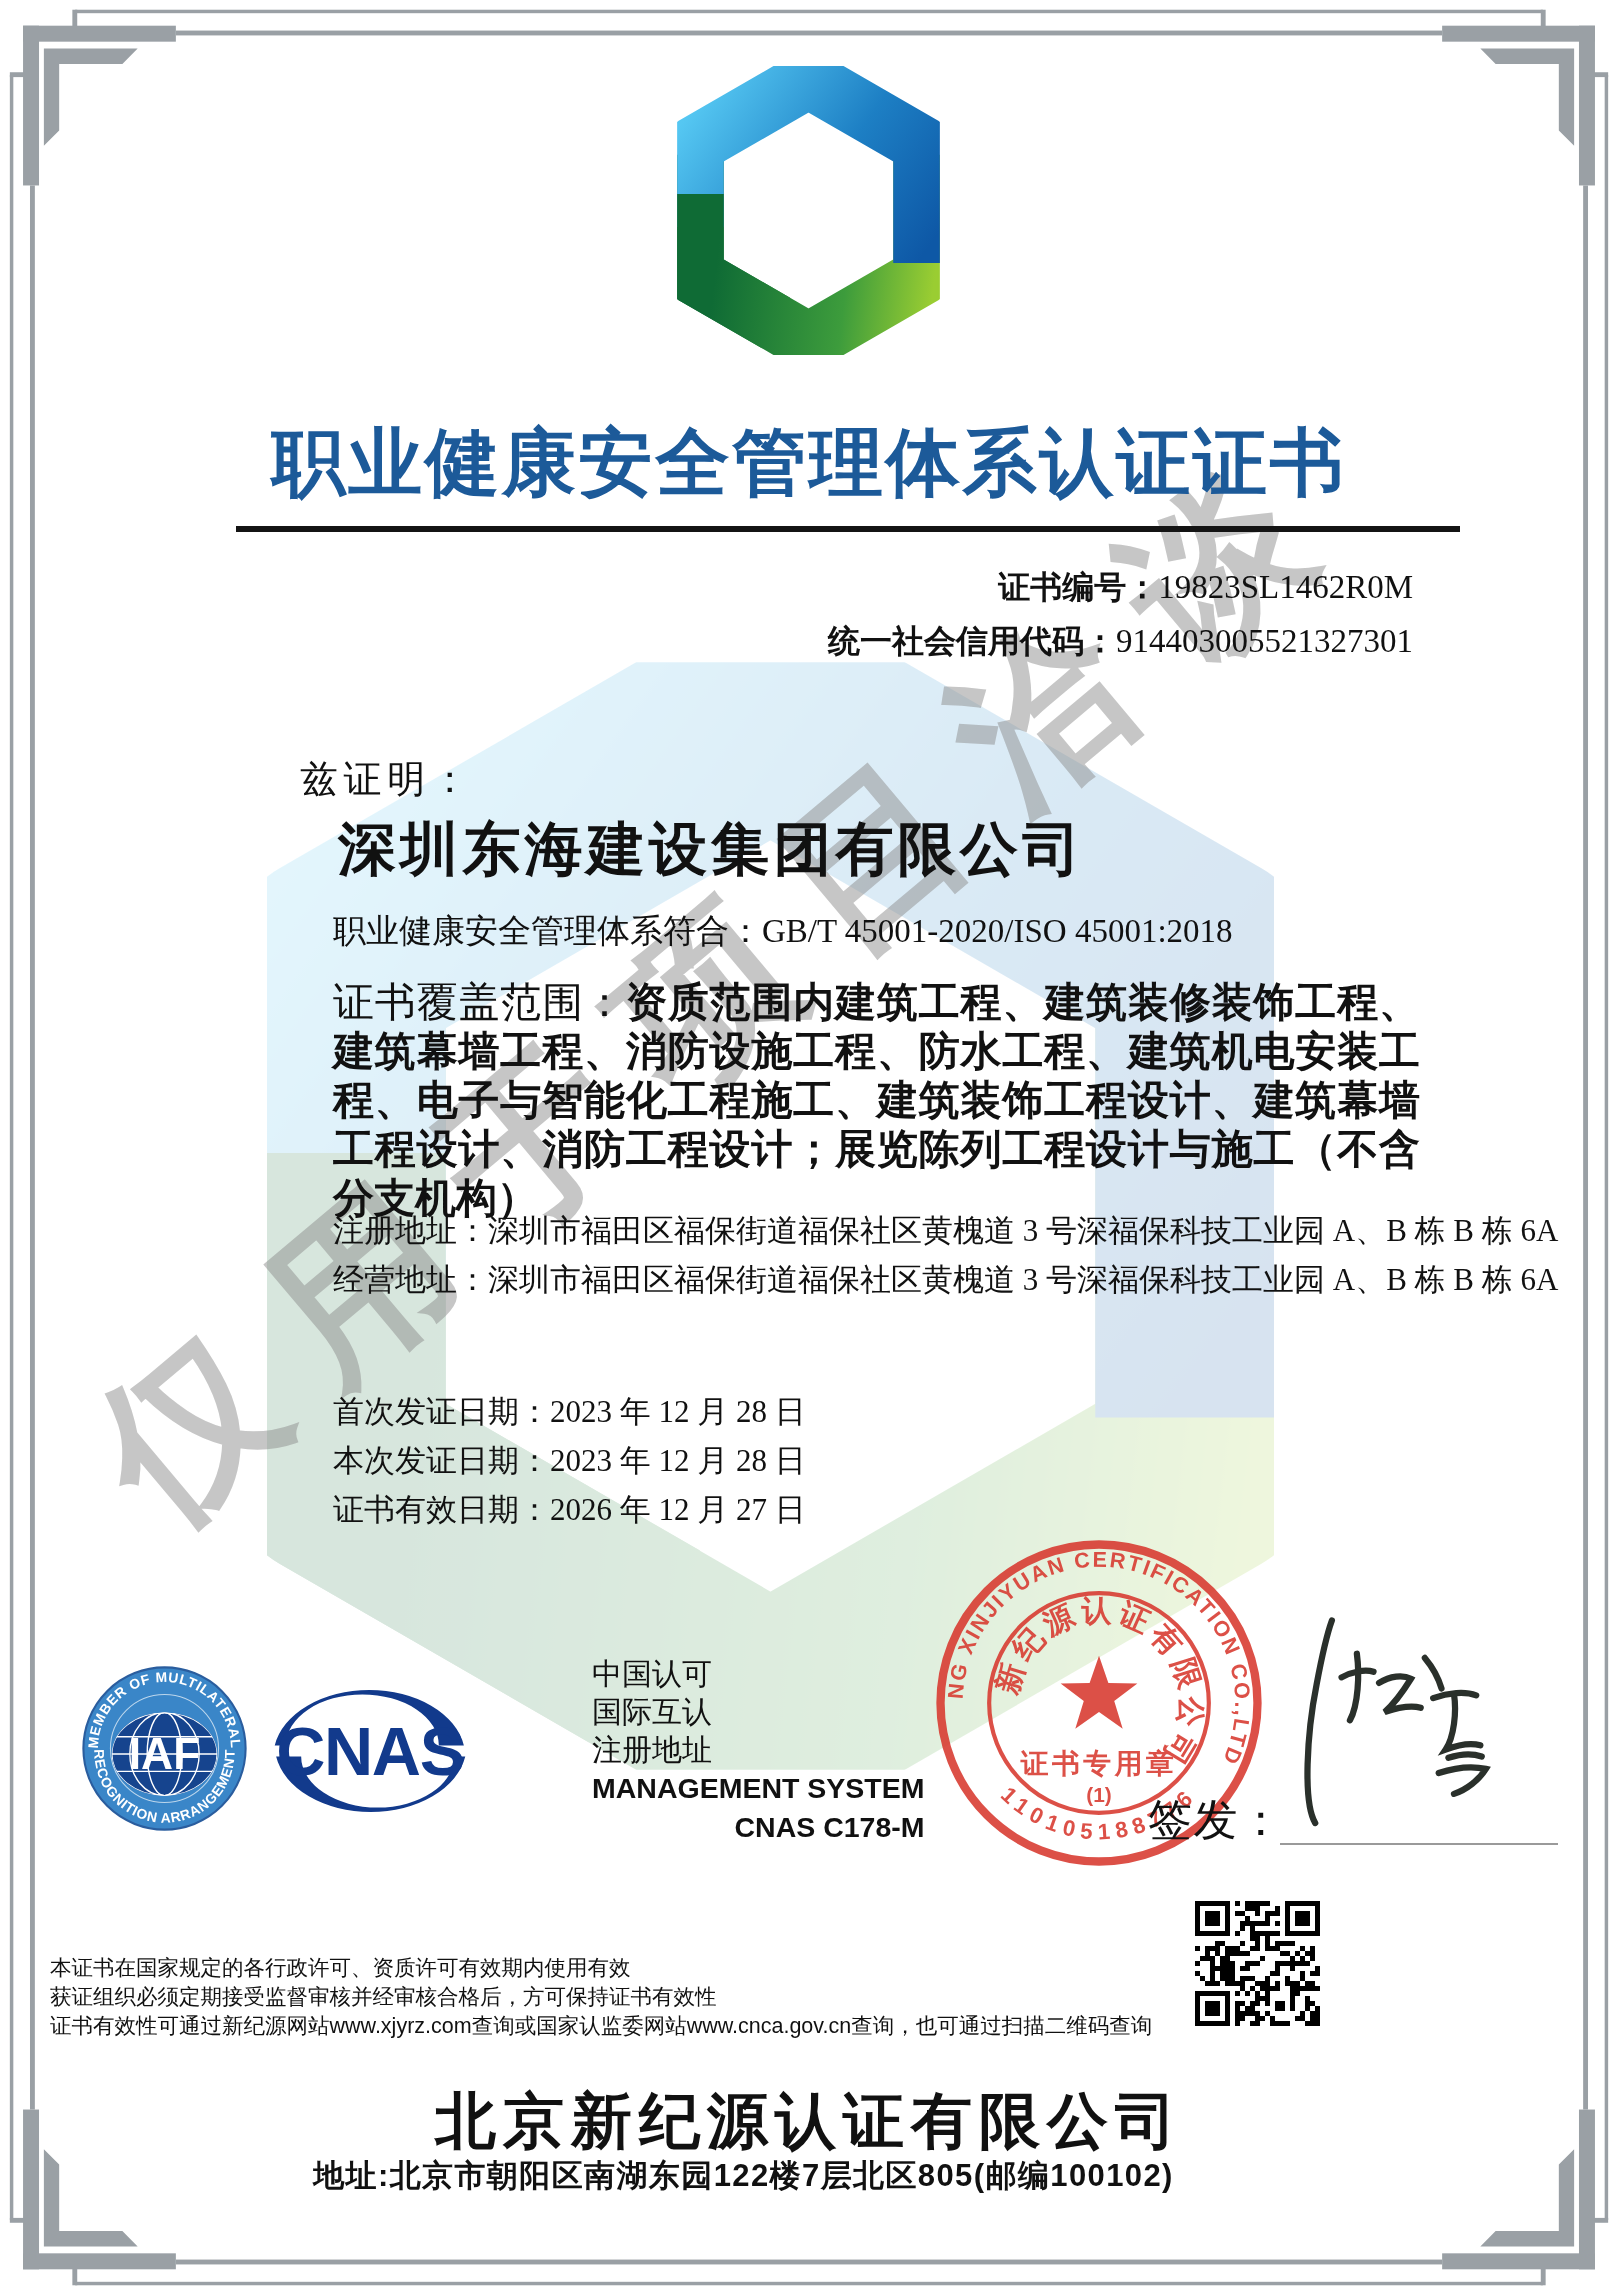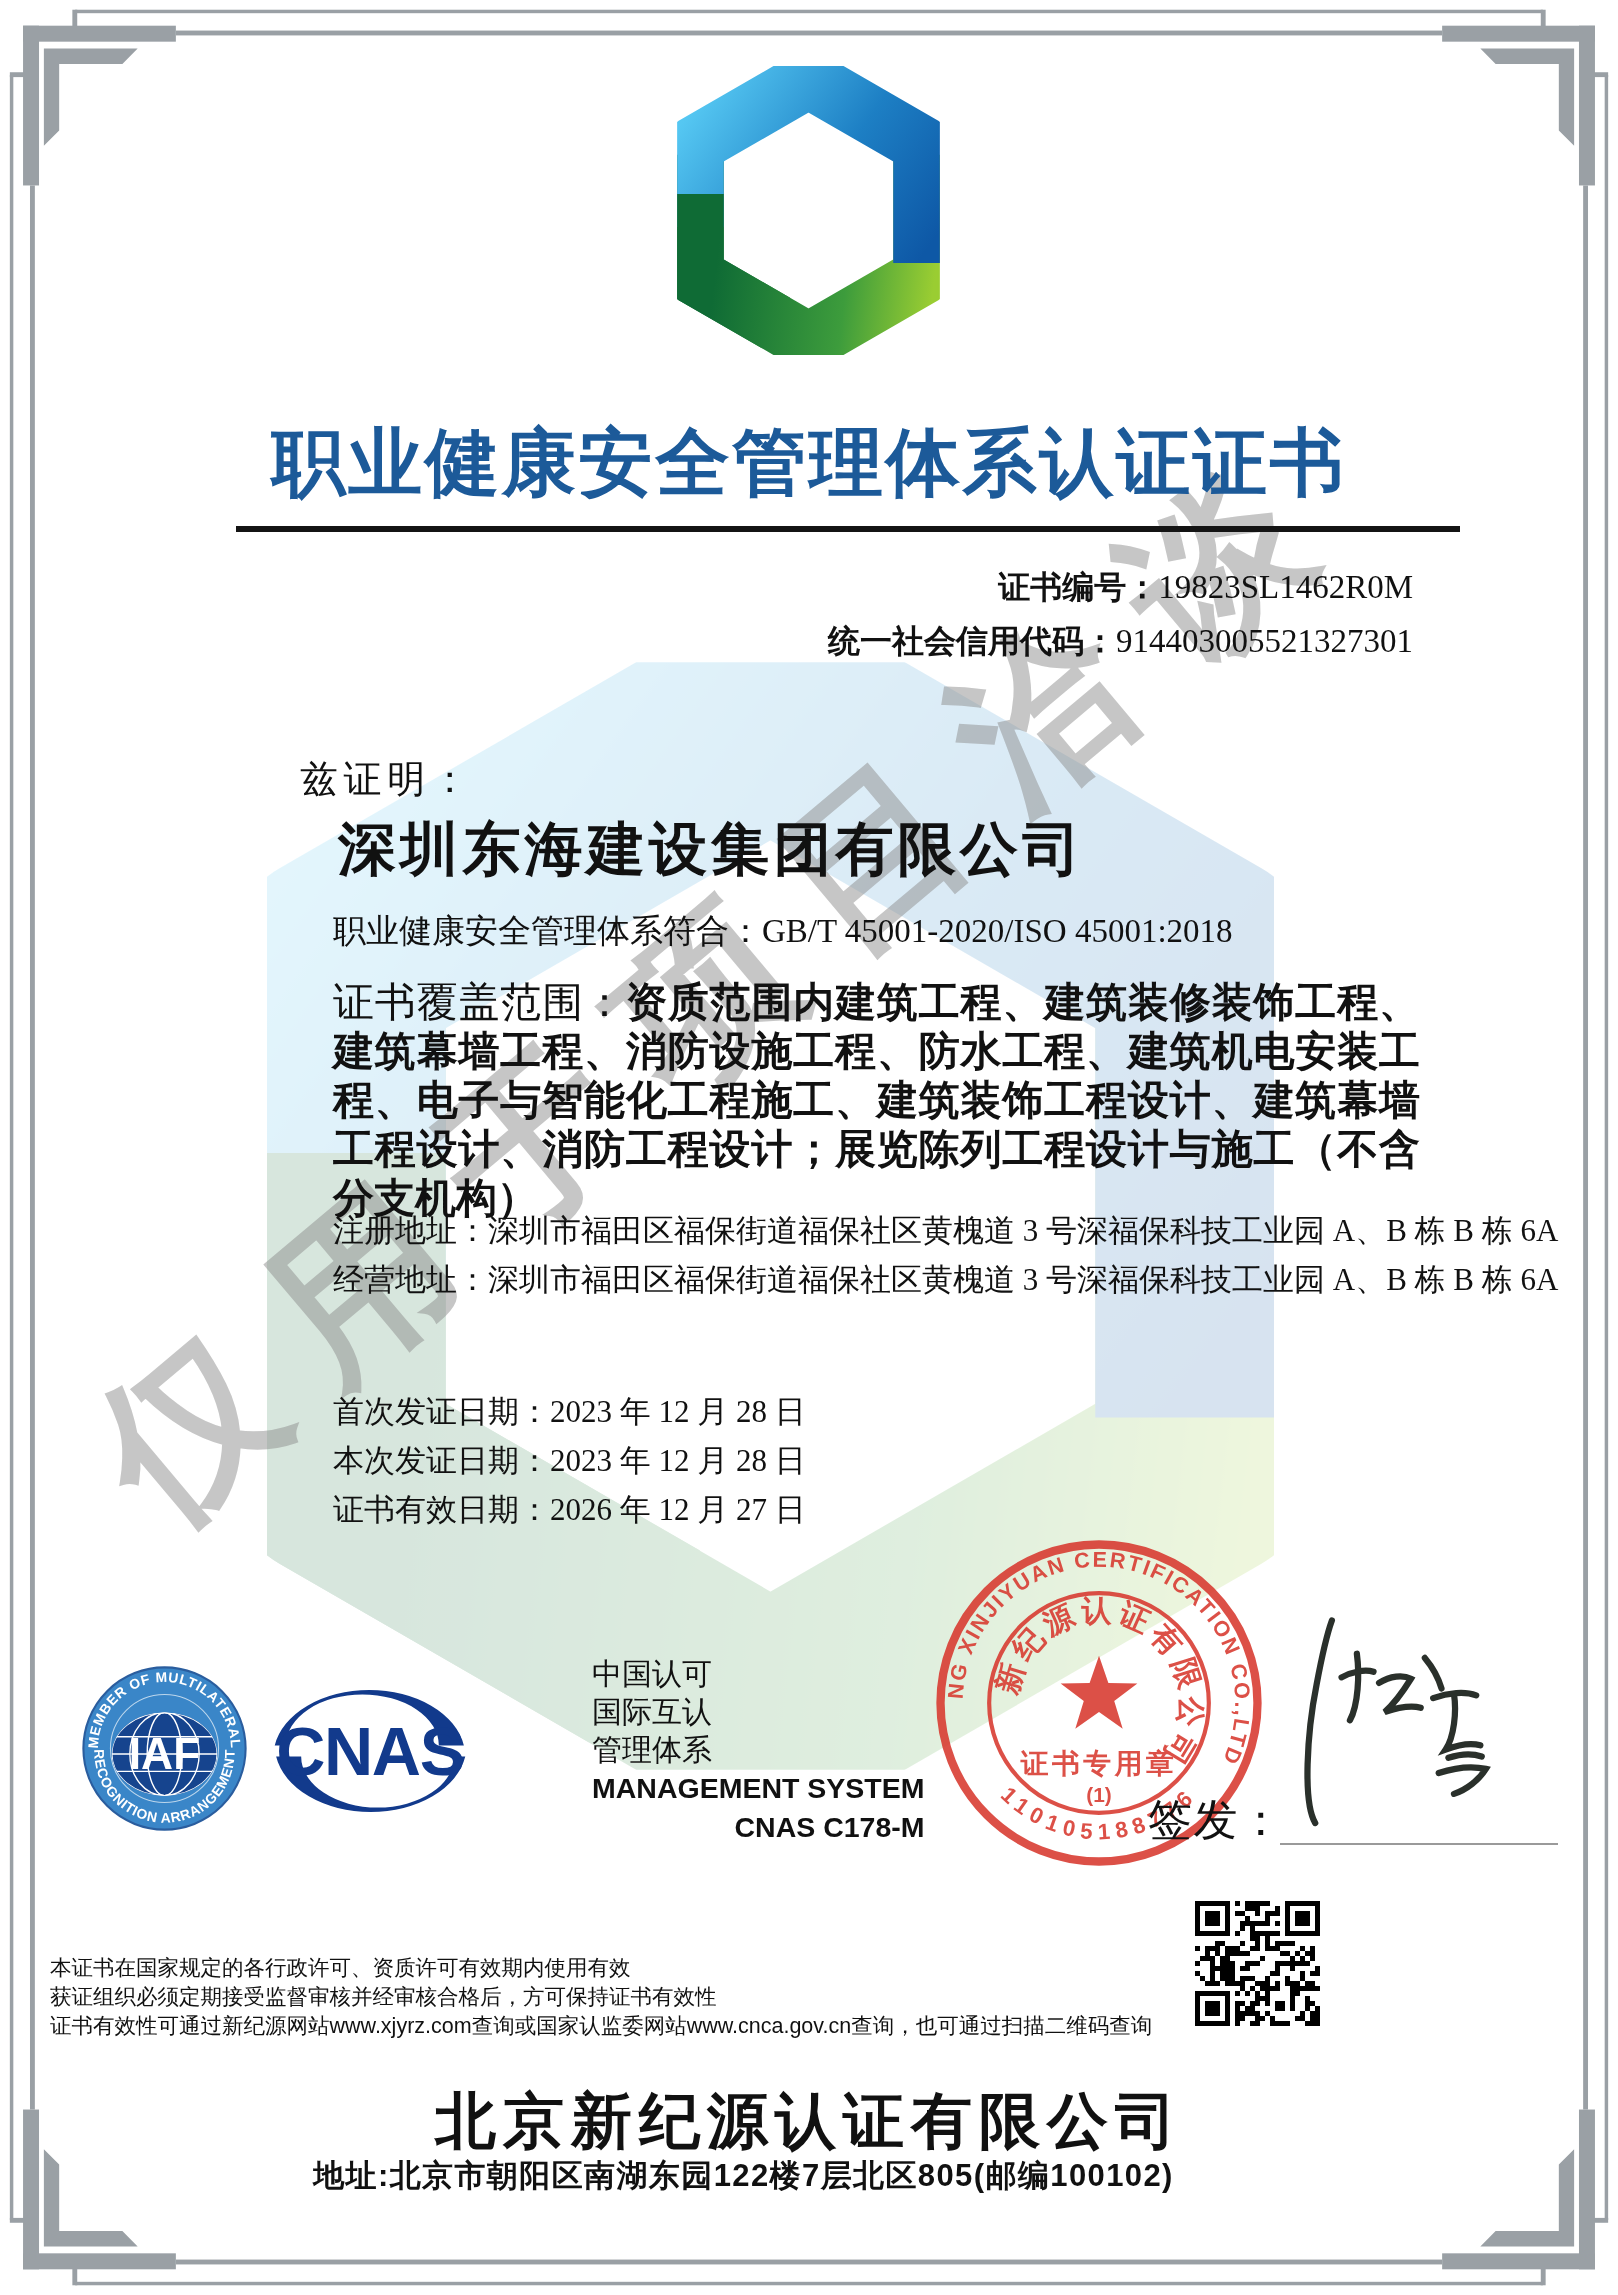--- a/index.html
+++ b/index.html
@@ -167,21 +167,21 @@
 
   <svg id="cnas" viewBox="0 0 302 224">
     <path d="M14,104 A138,96 0 0 1 286,104 L250,104 A105,70 0 0 0 30,104 Z" fill="#123a8c"></path>
     <path d="M288,120 A138,96 0 0 1 16,120 L52,120 A105,70 0 0 0 272,120 Z" fill="#123a8c"></path>
     <text x="151" y="146" text-anchor="middle" font-size="98" font-weight="bold" font-family="Liberation Sans, sans-serif" fill="#123a8c" letter-spacing="-2">CNAS</text>
   </svg>
 
   <div id="accred-text">
     <div class="cn">中国认可</div>
     <div class="cn">国际互认</div>
-    <div class="cn">管理体系</div>
+    <div class="cn">注册地址</div>
     <div class="en">MANAGEMENT SYSTEM</div>
     <div class="en">CNAS C178-M</div>
   </div>
 
   <svg id="seal" viewBox="-246 -246 492 492">
     <defs>
       <path id="sealRing" d="M -196,0 A 196,196 0 1 1 196,0 A 196,196 0 1 1 -196,0"></path>
       <path id="sealCn" d="M -118,0 A 118,118 0 1 1 118,0 A 118,118 0 1 1 -118,0"></path>
       <path id="sealNum" d="M -196,0 A 196,196 0 0 0 196,0"></path>
     </defs>

